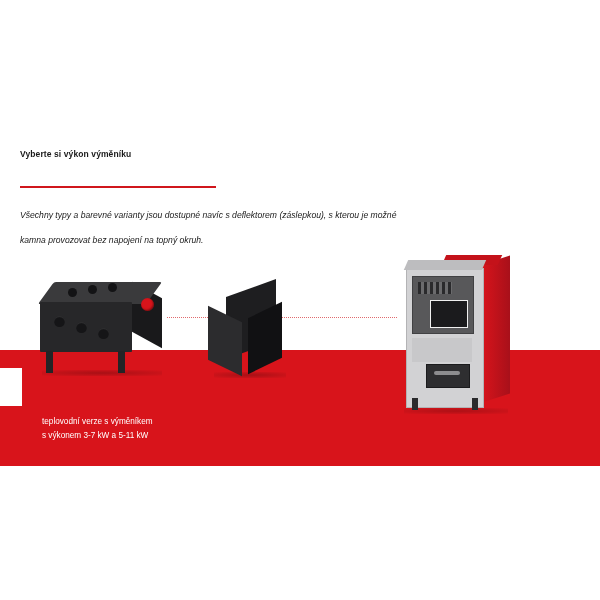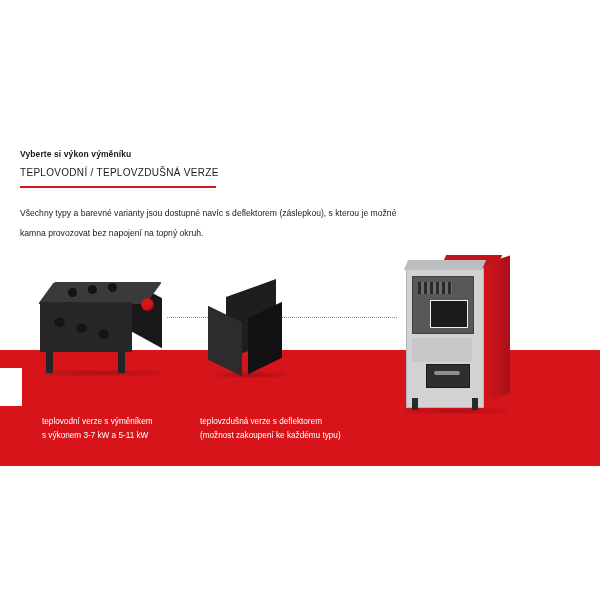--- a/index.html
+++ b/index.html
@@ -46,21 +46,22 @@
     height: 1.5px;
     background: #d0161c;
   }
   .para {
     position: absolute;
     left: 20px;
     top: 203px;
     width: 400px;
     font-size: 8.6px;
     color: #1a1a1a;
-    line-height: 20px;
+    line-height: 25px;
+    font-style: italic;
   }
 
   
   .red-band {
     position: absolute;
     left: 0;
     top: 350px;
     width: 600px;
     height: 116px;
     background: #d8141b;
@@ -290,21 +291,20 @@
     width: 104px; height: 6px;
     background: radial-gradient(ellipse at center, rgba(0,0,0,0.2), rgba(0,0,0,0));
   }
 </style>
 </head>
 <body>
 
 <div class="page">
 
   <div class="headline">Vyberte si výkon výměníku</div>
-  <div class="subhead">TEPLOVODNÍ / TEPLOVZDUŠNÁ VERZE</div>
   <div class="rule"></div>
   <div class="para">Všechny typy a barevné varianty jsou dostupné navíc s deflektorem (záslepkou), s kterou je možné kamna provozovat bez napojení na topný okruh.</div>
 
   <div class="dots dots-1"></div>
   <div class="dots dots-2"></div>
 
   <div class="red-band"></div>
   <div class="white-notch"></div>
 
   <div class="exchanger">
@@ -341,16 +341,14 @@
     <div class="st-window"></div>
     <div class="st-mid"></div>
     <div class="st-drawer"></div>
     <div class="st-handle"></div>
     <div class="st-foot f1"></div>
     <div class="st-foot f2"></div>
   </div>
 
   <div class="caption caption-a">teplovodní verze s výměníkem
 s výkonem 3-7 kW a 5-11 kW</div>
-  <div class="caption caption-b">teplovzdušná verze s deflektorem
-(možnost zakoupení ke každému typu)</div>
 
 </div>
 
 </body></html>

